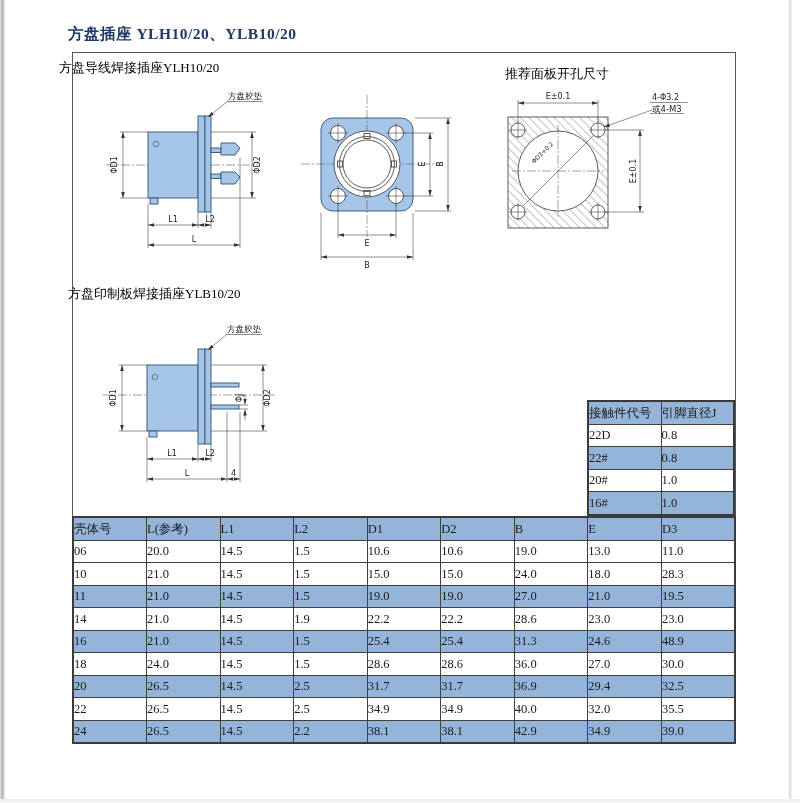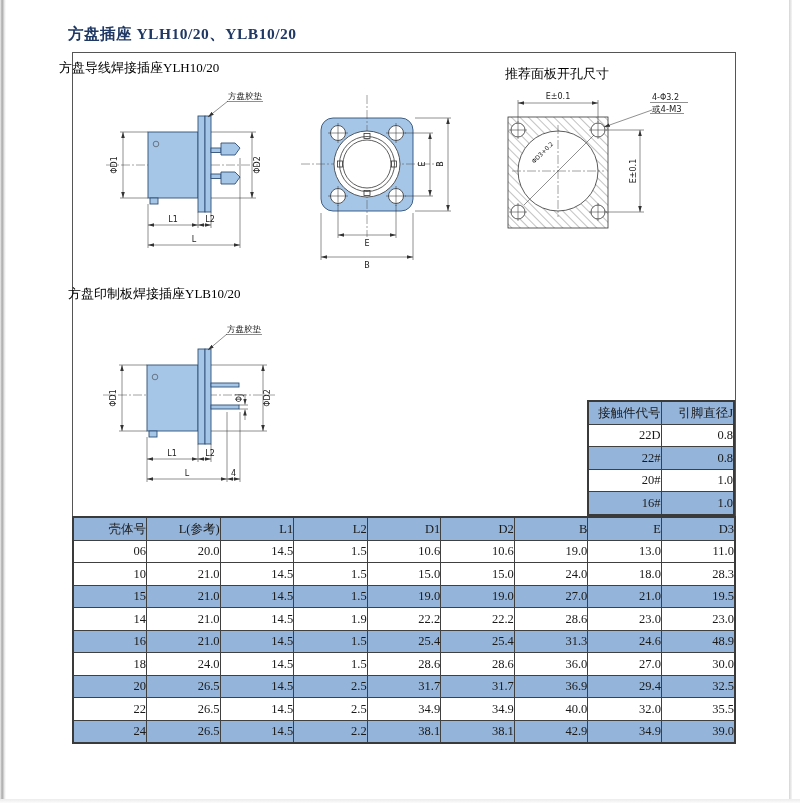--- a/index.html
+++ b/index.html
@@ -24,21 +24,21 @@
   .d-cutout{left:492px;top:90px;}
   .d-ylb{left:95px;top:320px;}
   svg .blue{fill:#A6C6E8;stroke:#2f4f76;stroke-width:0.9;}
   svg .ol{stroke:#333;stroke-width:0.8;fill:none;}
   svg .thin{stroke:#333;stroke-width:0.55;fill:none;}
   svg .cl{stroke:#555;stroke-width:0.55;fill:none;stroke-dasharray:9 2 2 2;}
   svg .wh{fill:#fff;stroke:#333;stroke-width:0.8;}
   svg text{font-family:"DejaVu Sans","Liberation Sans",sans-serif;font-size:8px;fill:#222;}
   svg .cjk{font-size:8.5px;}
   svg .tol{font-size:6px;}
-  table{position:absolute;border-collapse:collapse;table-layout:fixed;text-align:right;
+  table{position:absolute;border-collapse:collapse;table-layout:fixed;text-align:left;
         font-size:12.5px;background:#fff;}
   table{border:2px solid #3a3a3a;}
   th,td{border:1px solid #404040;height:21.5px;padding:0;font-weight:normal;line-height:1;}
   thead th{background:#95B4D9;}
   tr.alt td{background:#95B4D9;}
   .contact-table{left:587px;top:400px;width:148px;}
   .dim-table{left:72px;top:516px;width:664px;}
 </style>
 </head>
 <body>
@@ -301,21 +301,21 @@
           <td>21.0</td>
           <td>14.5</td>
           <td>1.5</td>
           <td>15.0</td>
           <td>15.0</td>
           <td>24.0</td>
           <td>18.0</td>
           <td>28.3</td>
         </tr>
         <tr class="alt">
-          <td>15</td>
+          <td>11</td>
           <td>21.0</td>
           <td>14.5</td>
           <td>1.5</td>
           <td>19.0</td>
           <td>19.0</td>
           <td>27.0</td>
           <td>21.0</td>
           <td>19.5</td>
         </tr>
         <tr>

